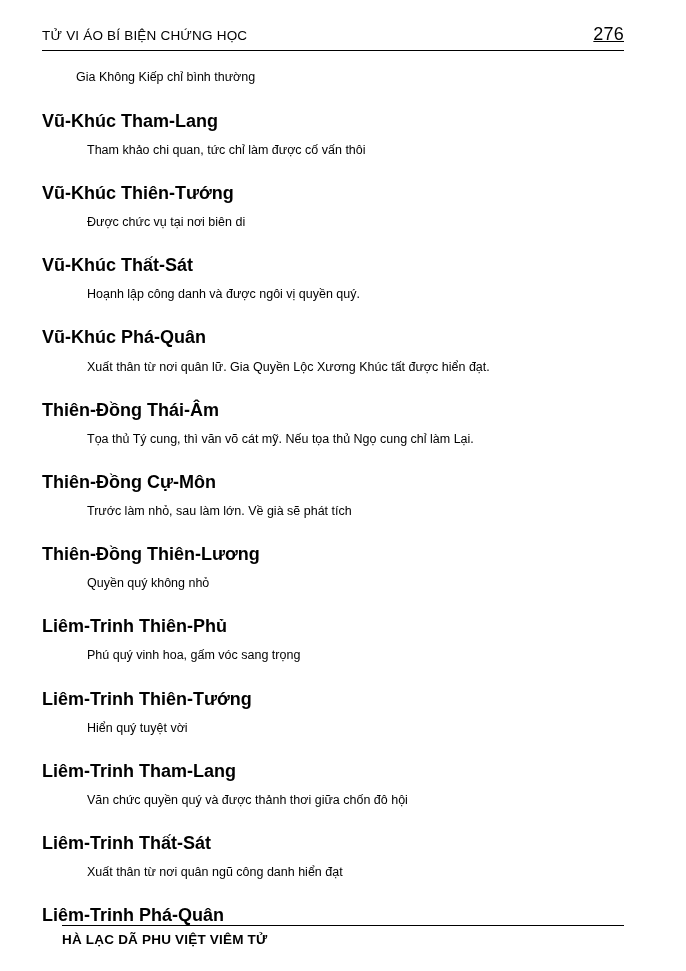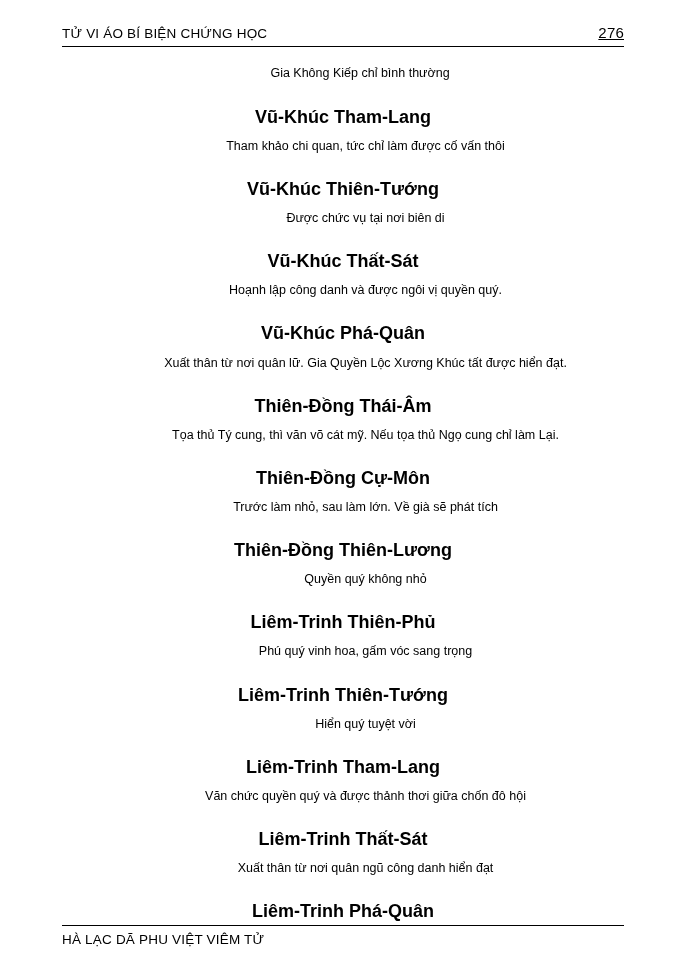--- a/index.html
+++ b/index.html
@@ -12,45 +12,44 @@
     height: 971px;
     font-family: "Liberation Sans", sans-serif;
     color: #000000;
     position: relative;
     overflow: hidden;
   }
   .page {
     width: 686px;
     height: 971px;
     box-sizing: border-box;
-    padding: 24px 62px 0 62px;
+    padding: 24px 62px 0 42px;
     position: relative;
     display: flex;
     flex-direction: column;
   }
   .header {
     display: flex;
     align-items: baseline;
     justify-content: space-between;
     font-size: 13.5px;
     letter-spacing: 0.2px;
     padding-bottom: 5px;
     border-bottom: 1px solid #000000;
   }
   .header-title {
     white-space: nowrap;
   }
   .header-page {
-    font-size: 15px;
+    font-size: 18px;
     text-decoration: underline;
   }
   .content {
     flex: 1 1 auto;
     padding-top: 17px;
-    text-align: center;
   }
   .lead-line {
     font-size: 12.5px;
     margin: 0 0 0 34px;
     line-height: 1.5;
   }
   .entry {
     margin-top: 21px;
   }
   .entry-title {
@@ -66,20 +65,21 @@
   }
   .footer {
     position: absolute;
     left: 62px;
     right: 62px;
     bottom: 24px;
     border-top: 1px solid #000000;
     padding-top: 6px;
     font-size: 13.5px;
     letter-spacing: 0.2px;
+    font-weight: bold;
   }
 </style>
 </head>
 <body>
 
 <div class="page">
 
   <div class="header">
     <span class="header-title">TỬ VI ÁO BÍ BIỆN CHỨNG HỌC</span>
     <span class="header-page">276</span>

